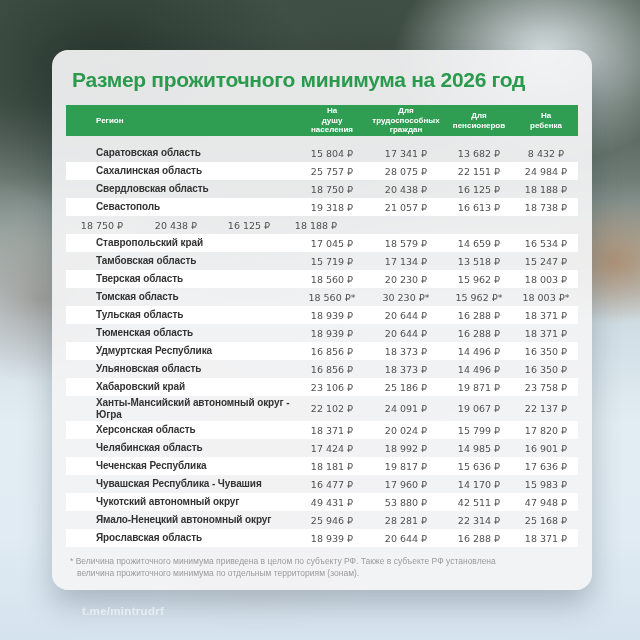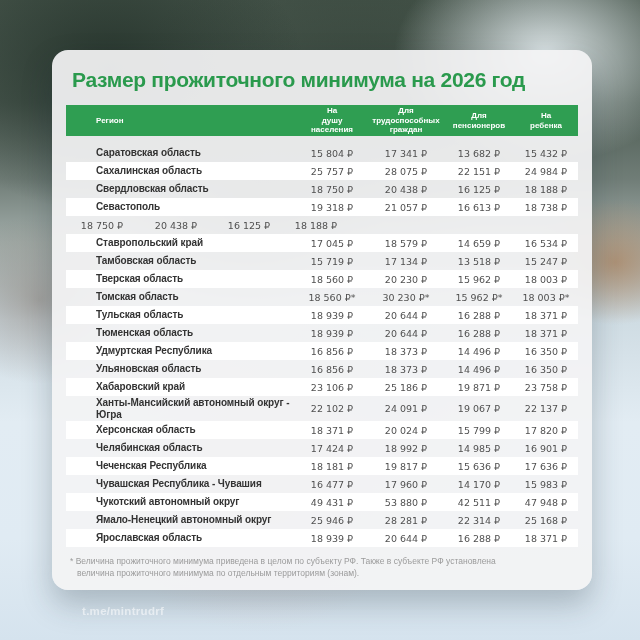--- a/index.html
+++ b/index.html
@@ -91,21 +91,21 @@
         <div class="cell c2 th-val">Для трудоспособных граждан</div>
         <div class="cell c3 th-val">Для пенсионеров</div>
         <div class="cell c4 th-val">На ребенка</div>
       </div>
       <div class="tbody" id="tbody">
   <div class="row">
     <div class="cell c-region region">Саратовская область</div>
     <div class="cell c1 val">15 804 ₽</div>
     <div class="cell c2 val">17 341 ₽</div>
     <div class="cell c3 val">13 682 ₽</div>
-    <div class="cell c4 val">15 432 ₽</div>
+    <div class="cell c4 val">8 432 ₽</div>
   </div>
 
   <div class="row">
     <div class="cell c-region region">Сахалинская область</div>
     <div class="cell c1 val">25 757 ₽</div>
     <div class="cell c2 val">28 075 ₽</div>
     <div class="cell c3 val">22 151 ₽</div>
     <div class="cell c4 val">24 984 ₽</div>
   </div>
 

